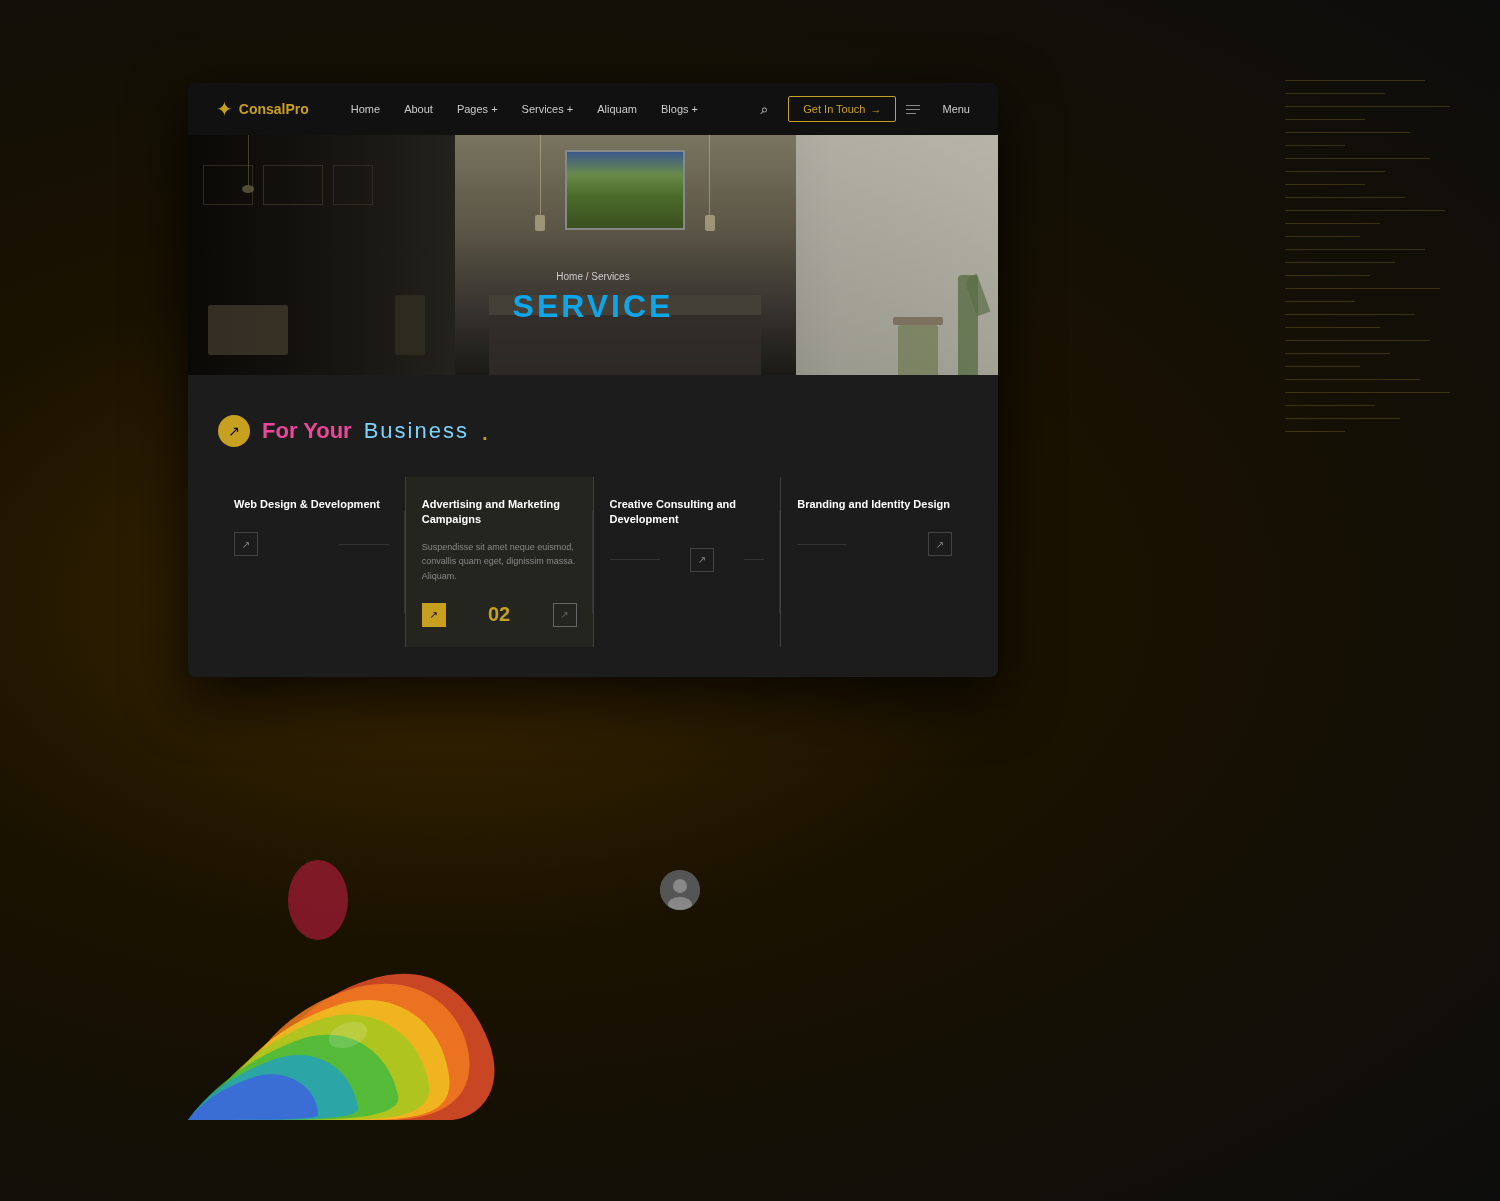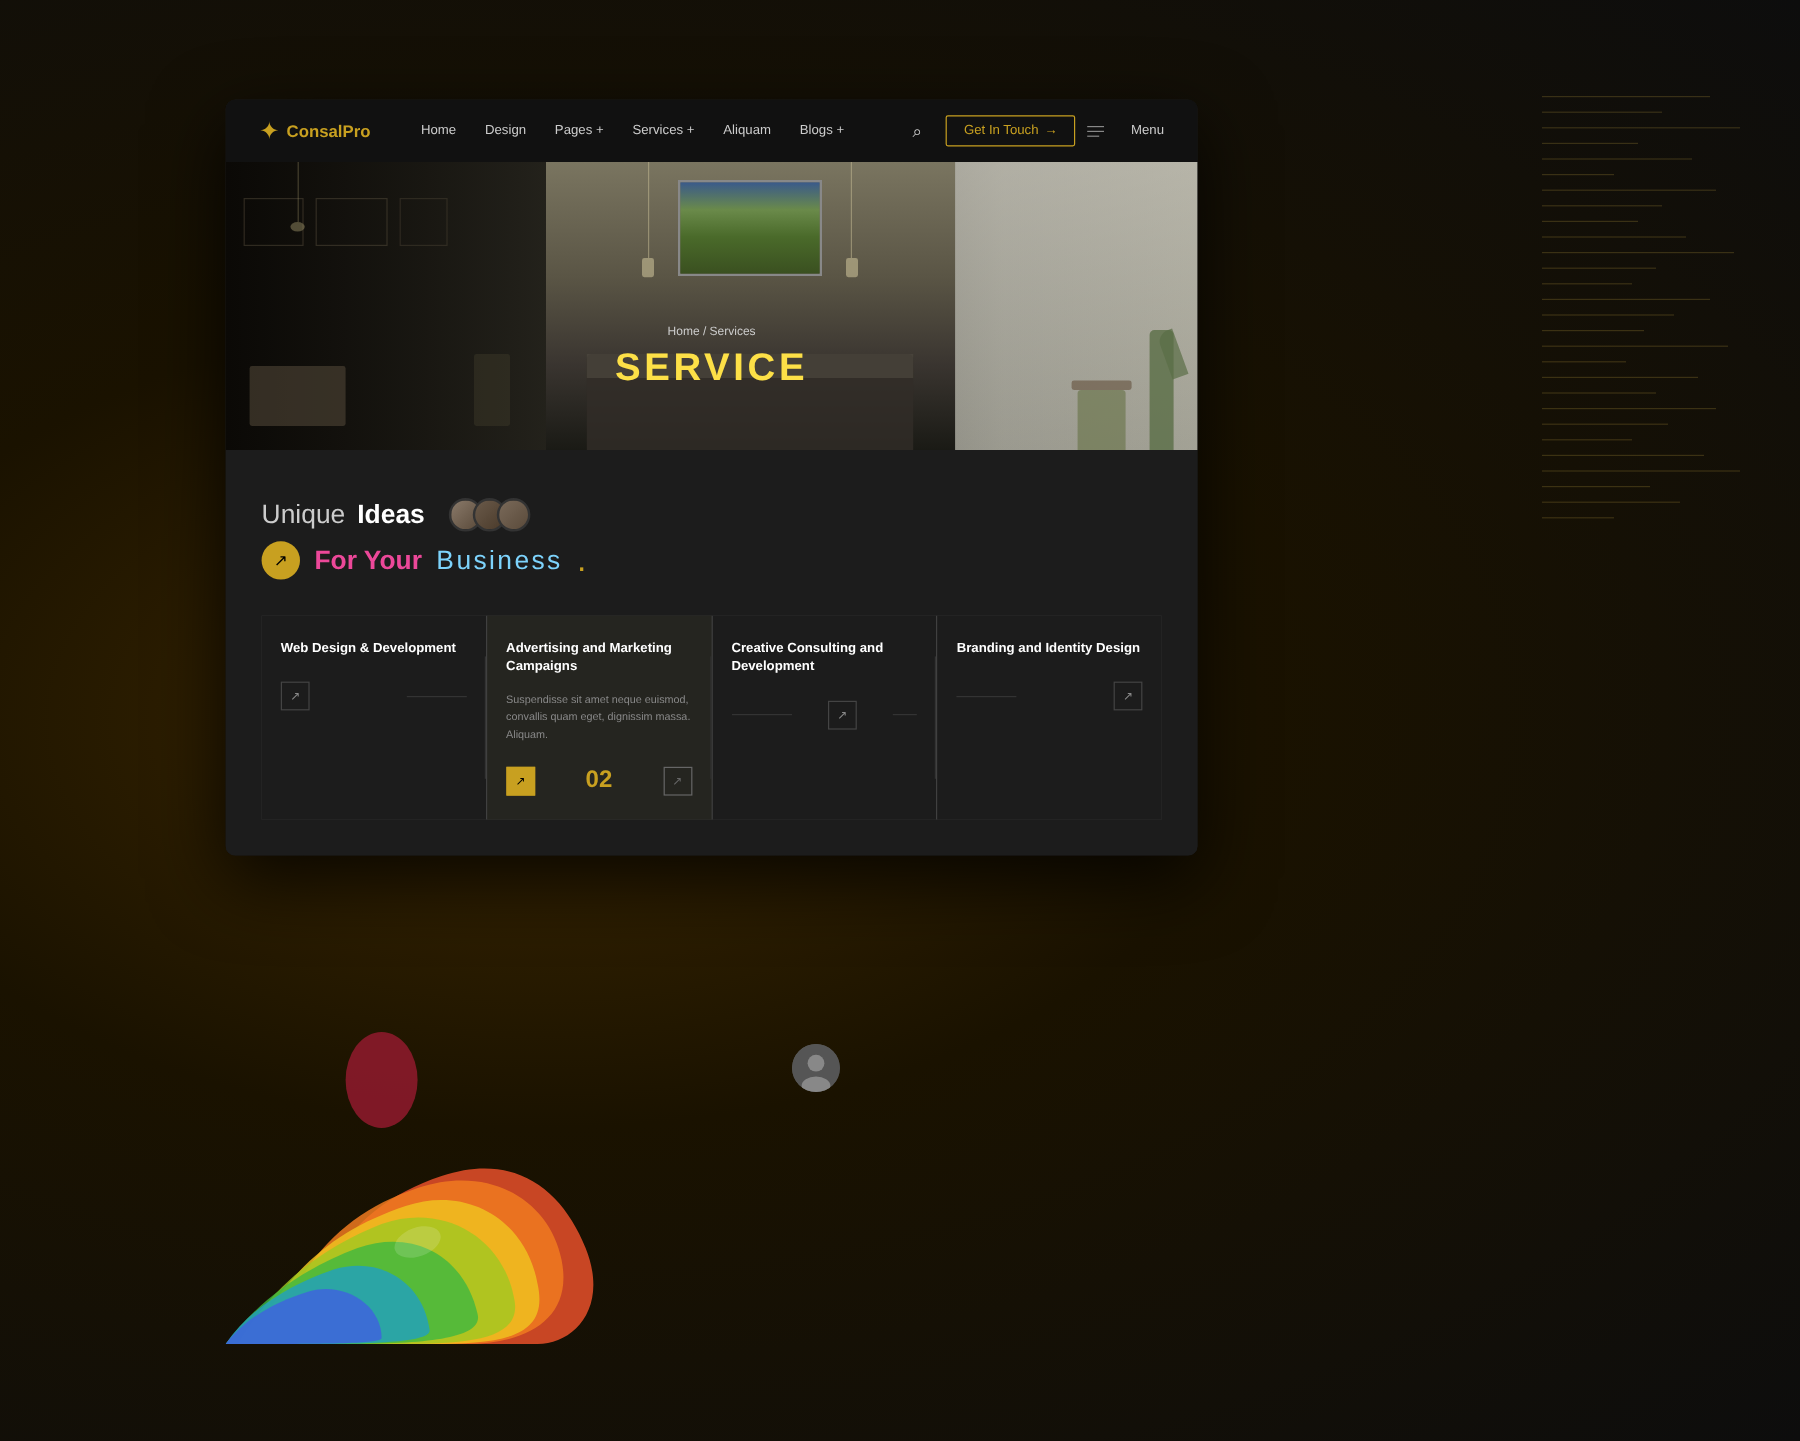--- a/index.html
+++ b/index.html
@@ -181,21 +181,21 @@
       z-index: 5;
     }
 
     .hero-breadcrumb {
       color: #cccccc;
       font-size: 10px;
       margin-bottom: 6px;
     }
 
     .hero-title {
-      color: #fde047;
+      color: #0ea5e9;
       font-size: 32px;
       font-weight: 800;
       letter-spacing: 3px;
       text-transform: uppercase;
     }
 
     
     .services-section {
       background: #1c1c1c;
       padding: 40px 30px 30px;
@@ -438,21 +438,21 @@
   <nav class="navbar">
     <div class="logo">
       <span class="logo-icon">✦</span>
       <span class="logo-text">
         <span>Consal</span><span style="color:#c8a020">Pro</span>
       </span>
     </div>
 
     <div class="nav-links">
       <a class="nav-link">Home</a>
-      <a class="nav-link">Design</a>
+      <a class="nav-link">About</a>
       <a class="nav-link">Pages +</a>
       <a class="nav-link">Services +</a>
       <a class="nav-link">Aliquam</a>
       <a class="nav-link">Blogs +</a>
     </div>
 
     <span class="nav-search">⌕</span>
     <div class="nav-cta">
       <span>Get In Touch</span>
       <span>→</span>
@@ -512,30 +512,20 @@
     </div>
 
     <div class="hero-content">
       <div class="hero-breadcrumb">Home / Services</div>
       <div class="hero-title">SERVICE</div>
     </div>
   </div>
 
   <div class="services-section">
 
-    <div class="services-headline">
-      <span class="headline-text-unique">Unique</span>
-      <span class="headline-text-bold">Ideas</span>
-
-      <div class="headline-avatars">
-        <div class="avatar-circle avatar-1"></div>
-        <div class="avatar-circle avatar-2"></div>
-        <div class="avatar-circle avatar-3"></div>
-      </div>
-    </div>
 
     <div class="headline-row2">
       <div class="arrow-circle">↗</div>
       <span class="headline-text-for">For Your</span>
       <span class="headline-text-business">Business</span>
       <span class="headline-dot">.</span>
     </div>
 
     <div class="service-cards">
 

